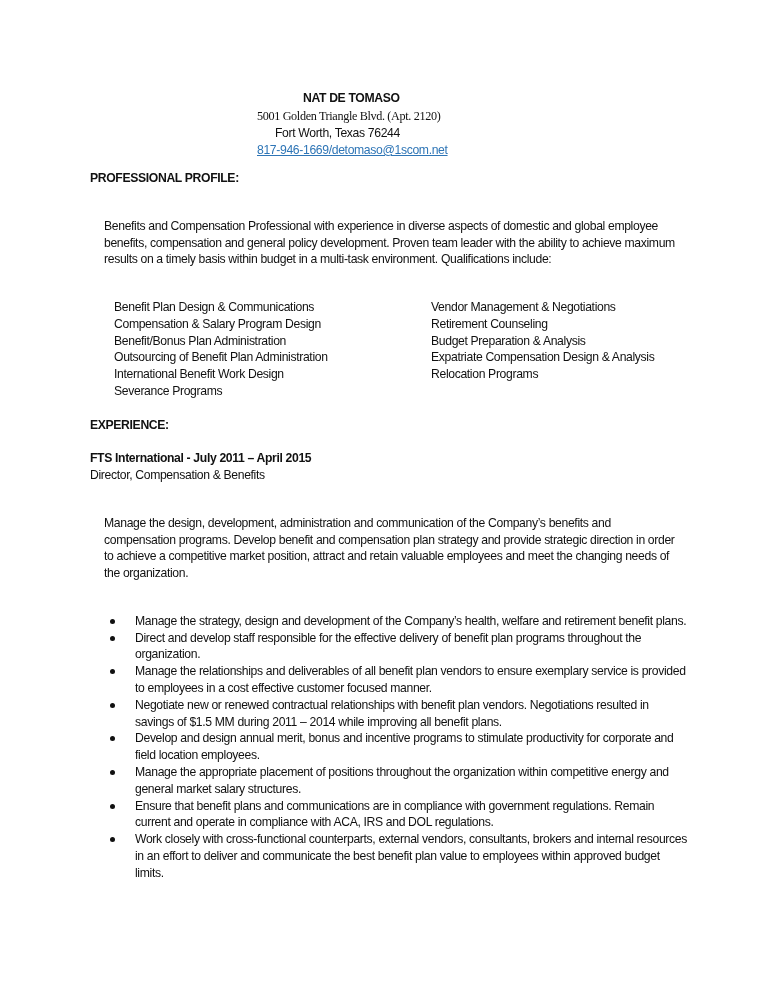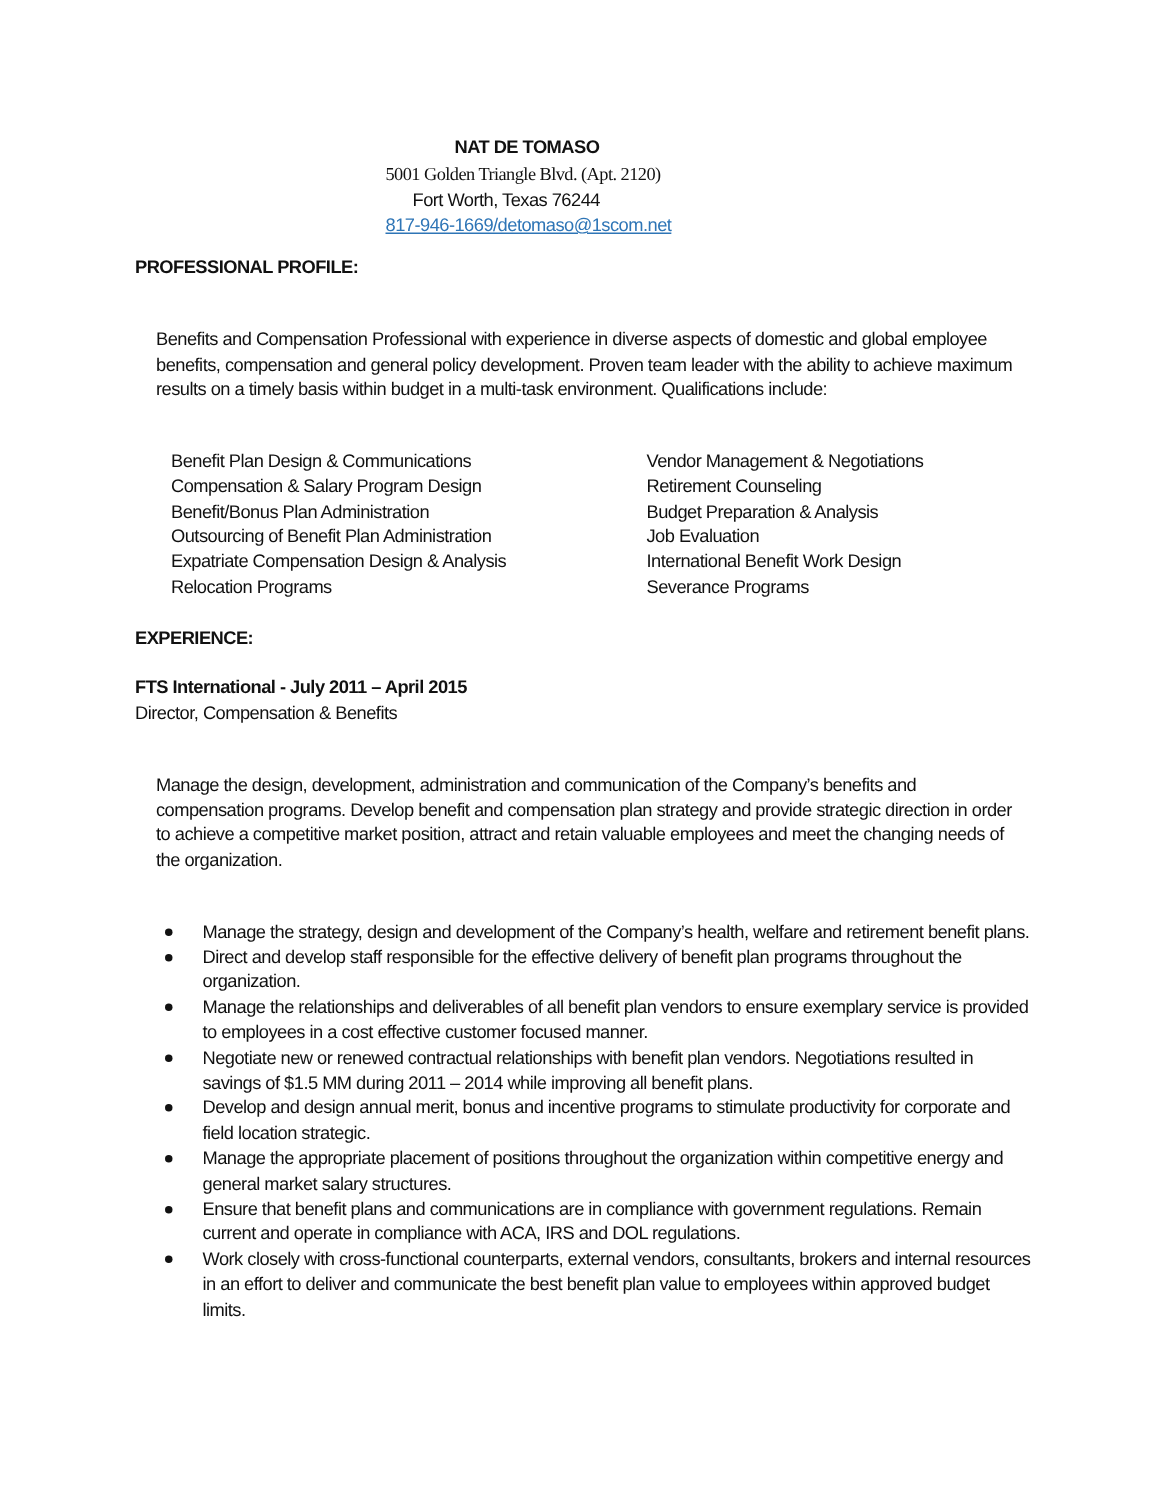--- a/index.html
+++ b/index.html
@@ -46,38 +46,37 @@
     <p class="para">Benefits and Compensation Professional with experience in diverse aspects of domestic and global employee benefits, compensation and general policy development. Proven team leader with the ability to achieve maximum results on a timely basis within budget in a multi-task environment. Qualifications include:</p>
     <div class="gap"></div>
     <div class="skills">
       <div class="skill">Benefit Plan Design &amp; Communications</div>
       <div class="skill">Vendor Management &amp; Negotiations</div>
       <div class="skill">Compensation &amp; Salary Program Design</div>
       <div class="skill">Retirement Counseling</div>
       <div class="skill">Benefit/Bonus Plan Administration</div>
       <div class="skill">Budget Preparation &amp; Analysis</div>
       <div class="skill">Outsourcing of Benefit Plan Administration</div>
-      <div class="skill">Job Evaluation</div>
       <div class="skill">Expatriate Compensation Design &amp; Analysis</div>
       <div class="skill">International Benefit Work Design</div>
       <div class="skill">Relocation Programs</div>
       <div class="skill">Severance Programs</div>
     </div>
     <div class="gap"></div>
     <div class="section-title">EXPERIENCE:</div>
     <div class="gap"></div>
     <div class="job-title">FTS International - July 2011 – April 2015</div>
     <div>Director, Compensation &amp; Benefits</div>
     <div class="gap"></div>
     <p class="para">Manage the design, development, administration and communication of the Company’s benefits and compensation programs. Develop benefit and compensation plan strategy and provide strategic direction in order to achieve a competitive market position, attract and retain valuable employees and meet the changing needs of the organization.</p>
     <div class="gap"></div>
     <ul class="bullets">
       <li><span class="dot"></span><span>Manage the strategy, design and development of the Company’s health, welfare and retirement benefit plans.</span></li>
       <li><span class="dot"></span><span>Direct and develop staff responsible for the effective delivery of benefit plan programs throughout the organization.</span></li>
       <li><span class="dot"></span><span>Manage the relationships and deliverables of all benefit plan vendors to ensure exemplary service is provided to employees in a cost effective customer focused manner.</span></li>
       <li><span class="dot"></span><span>Negotiate new or renewed contractual relationships with benefit plan vendors. Negotiations resulted in savings of $1.5 MM during 2011 – 2014 while improving all benefit plans.</span></li>
-      <li><span class="dot"></span><span>Develop and design annual merit, bonus and incentive programs to stimulate productivity for corporate and field location strategic.</span></li>
+      <li><span class="dot"></span><span>Develop and design annual merit, bonus and incentive programs to stimulate productivity for corporate and field location employees.</span></li>
       <li><span class="dot"></span><span>Manage the appropriate placement of positions throughout the organization within competitive energy and general market salary structures.</span></li>
       <li><span class="dot"></span><span>Ensure that benefit plans and communications are in compliance with government regulations. Remain current and operate in compliance with ACA, IRS and DOL regulations.</span></li>
       <li><span class="dot"></span><span>Work closely with cross-functional counterparts, external vendors, consultants, brokers and internal resources in an effort to deliver and communicate the best benefit plan value to employees within approved budget limits.</span></li>
     </ul>
   </div>
 </div>
 
 </body></html>

